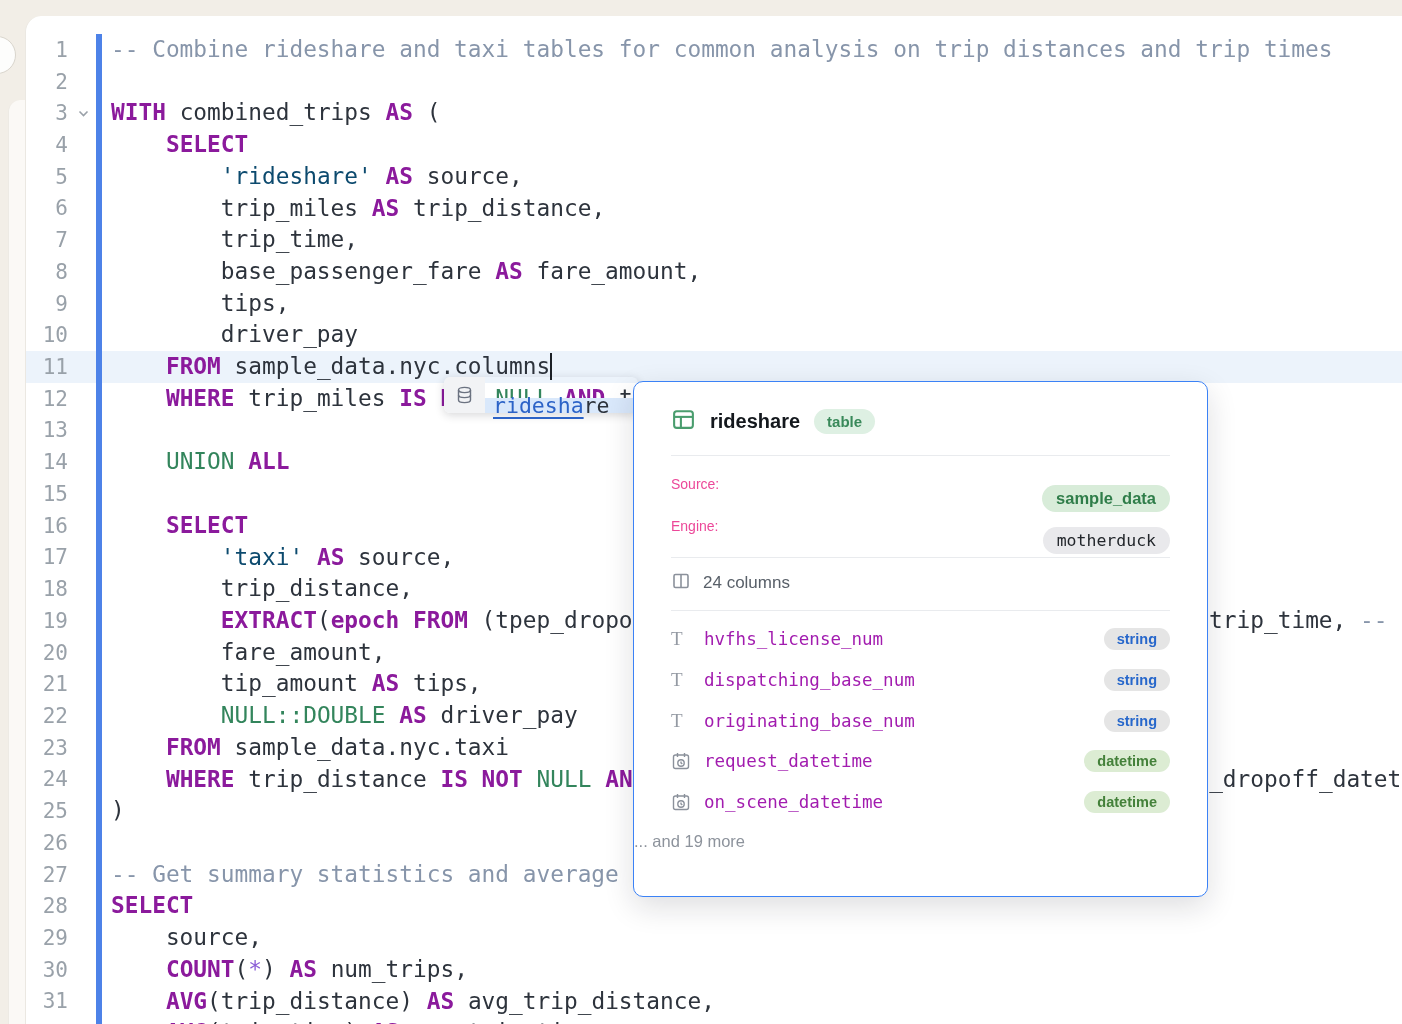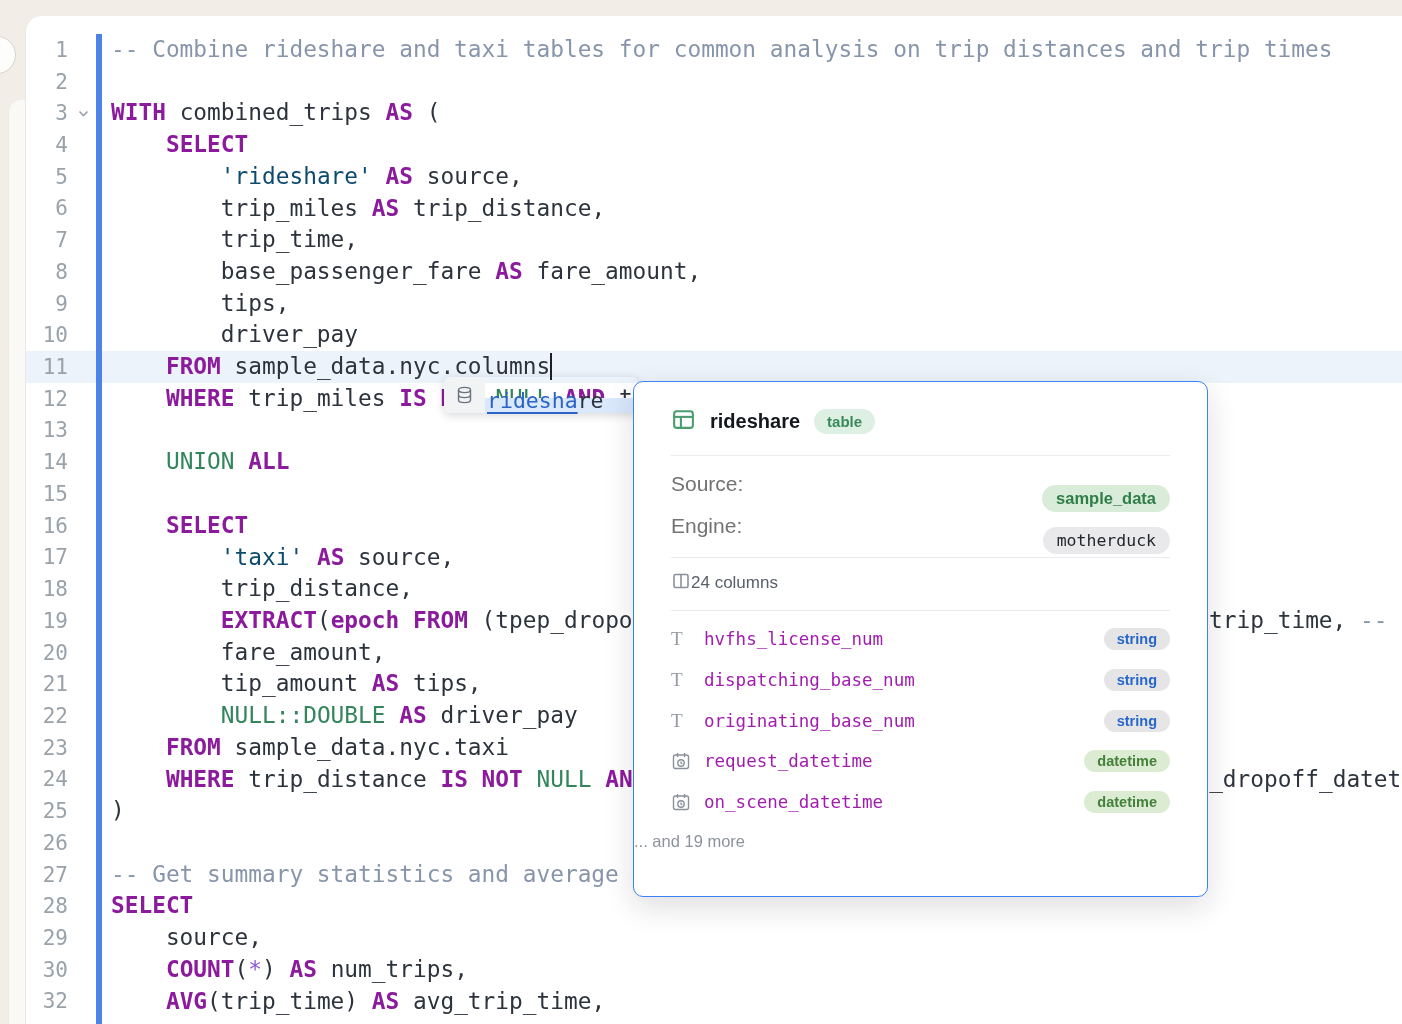--- a/index.html
+++ b/index.html
@@ -31,44 +31,44 @@
   .gutter-bar { position:absolute; left:70px; top:18px; bottom:0; width:6px;
                 background:#4d82e8; }
   .cursor { position:absolute; left:524px; top:337px; width:2px; height:27px;
             background:#1c2026; }
 
   
   .popup { position:absolute; left:444px; top:377px; height:36px; display:flex;
            border-radius:6px; box-shadow:0 2px 10px rgba(25,30,40,.18); z-index:5; }
   .popup-icon-cell { width:41px; background:#f2f3f5; border-radius:6px 0 0 6px;
                      display:flex; align-items:center; justify-content:center; }
-  .popup-item { background:#d9e8fb; width:153px; display:flex; align-items:flex-end;
-                padding-left:2px; border-radius:0 4px 4px 0;
+  .popup-item { background:#d9e8fb; width:153px; display:flex; align-items:center;
+                padding-left:8px; border-radius:0 4px 4px 0;
                 font-family:"DejaVu Sans Mono", monospace; font-size:21.5px;margin-top:21px; }
   .popup-match { color:#2c63c7; text-decoration:underline; text-underline-offset:4px; }
   .popup-rest  { color:#2d333c; }
 
   
   .card { position:absolute; left:633px; top:381px; width:575px; height:516px;
           background:#ffffff; border:1px solid #3b82f6; border-radius:10px;
           box-shadow:0 10px 30px rgba(20,24,34,.14); z-index:6; }
   .card-header { margin:24px 37px 0; display:flex; align-items:center; gap:14px; height:30px; }
   .card-title { font-size:20px; font-weight:bold; color:#14181d; }
   .pill { border-radius:14px; padding:4px 13px; font-size:15px; font-weight:bold; }
   .pill-table { background:#def0e3; color:#39895a; }
   .card hr { border:none; border-top:1px solid #e9ebee; margin:0 37px; }
   .hr1 { margin-top:19px !important; }
   .hr2 { margin-top:17px !important; }
   .hr3 { margin-top:14px !important; }
   .field-row { margin:14px 37px 0; height:28px; display:flex; align-items:center; }
-  .field-label { font-size:21px; color:#737373; }
+  .field-label { font-size:14px; color:#ec4899; }
   .field-pill { margin-left:auto; border-radius:14px; padding:4px 14px; font-size:16.5px;margin-top:29px; }
   .field-pill.green { background:#d8ecd9; color:#2f7d49; font-weight:bold; }
   .field-pill.gray  { background:#e9e9ec; color:#22262b; font-family:"DejaVu Sans Mono", monospace; }
-  .cols-summary { margin:12px 37px 8px; height:26px; display:flex; align-items:center; 
+  .cols-summary { margin:12px 37px 8px; height:26px; display:flex; align-items:center; gap:12px;
                   font-size:17px; color:#596069; }
   .col-list { margin:8px 37px 0; }
   .col-row { height:40.7px; display:flex; align-items:center; }
   .col-icon { width:33px; flex:0 0 auto; display:flex; align-items:center; }
   .t-icon { font-family:"Liberation Serif", serif; font-size:19px; color:#949aa3; }
   .col-name { font-family:"DejaVu Sans Mono", monospace; font-size:17.5px; color:#a21caf; }
   .type-pill { margin-left:auto; border-radius:13px; padding:3px 13px; font-size:14.5px; font-weight:bold; }
   .type-string   { background:#e5e5e5; color:#2767cb; }
   .type-datetime { background:#dcecd3; color:#44813a; }
   .more-text { margin-top:10px; text-align:left; font-size:16.5px; color:#8d939c; }
@@ -106,20 +106,21 @@
       <div class="row"><span class="ln">21</span><span class="fold"></span><span class="codeline"><span class="seg-id">        tip_amount </span><span class="seg-kw">AS</span><span class="seg-id"> tips,</span></span></div>
       <div class="row"><span class="ln">22</span><span class="fold"></span><span class="codeline"><span class="seg-id">        </span><span class="seg-grn">NULL::DOUBLE</span><span class="seg-id"> </span><span class="seg-kw">AS</span><span class="seg-id"> driver_pay</span></span></div>
       <div class="row"><span class="ln">23</span><span class="fold"></span><span class="codeline"><span class="seg-id">    </span><span class="seg-kw">FROM</span><span class="seg-id"> sample_data.nyc.taxi</span></span></div>
       <div class="row"><span class="ln">24</span><span class="fold"></span><span class="codeline"><span class="seg-id">    </span><span class="seg-kw">WHERE</span><span class="seg-id"> trip_distance </span><span class="seg-kw">IS</span><span class="seg-id"> </span><span class="seg-kw">NOT</span><span class="seg-id"> </span><span class="seg-grn">NULL</span><span class="seg-id"> </span><span class="seg-kw">AND</span><span class="seg-id"> trip_time&gt;0 </span><span class="seg-kw">AND</span><span class="seg-id"> </span><span class="seg-kw">EXTRACT</span><span class="seg-id">(</span><span class="seg-kw">epoch</span><span class="seg-id"> </span><span class="seg-kw">FROM</span><span class="seg-id"> (tpep_dropoff_datetime - tpep_pickup_datetime)) &gt; 0</span></span></div>
       <div class="row"><span class="ln">25</span><span class="fold"></span><span class="codeline"><span class="seg-id">)</span></span></div>
       <div class="row"><span class="ln">26</span><span class="fold"></span><span class="codeline"></span></div>
       <div class="row"><span class="ln">27</span><span class="fold"></span><span class="codeline"><span class="seg-com">-- Get summary statistics and average trip times by source</span></span></div>
       <div class="row"><span class="ln">28</span><span class="fold"></span><span class="codeline"><span class="seg-kw">SELECT</span></span></div>
       <div class="row"><span class="ln">29</span><span class="fold"></span><span class="codeline"><span class="seg-id">    source,</span></span></div>
       <div class="row"><span class="ln">30</span><span class="fold"></span><span class="codeline"><span class="seg-id">    </span><span class="seg-kw">COUNT</span><span class="seg-id">(</span><span class="seg-star">*</span><span class="seg-id">) </span><span class="seg-kw">AS</span><span class="seg-id"> num_trips,</span></span></div>
+      <div class="row"><span class="ln">31</span><span class="fold"></span><span class="codeline"><span class="seg-id">    </span><span class="seg-kw">AVG</span><span class="seg-id">(trip_distance) </span><span class="seg-kw">AS</span><span class="seg-id"> avg_trip_distance,</span></span></div>
       <div class="row"><span class="ln">32</span><span class="fold"></span><span class="codeline"><span class="seg-id">    </span><span class="seg-kw">AVG</span><span class="seg-id">(trip_time) </span><span class="seg-kw">AS</span><span class="seg-id"> avg_trip_time,</span></span></div>
     </div>
   <div class="gutter-bar"></div>
   <div class="cursor"></div>
 </div>
 
 <div class="popup">
   <div class="popup-icon-cell">
     <svg width="17" height="19" viewBox="0 0 17 19" fill="none" stroke="#6b7280" stroke-width="1.4">
       <ellipse cx="8.5" cy="4" rx="6" ry="2.6"></ellipse>

